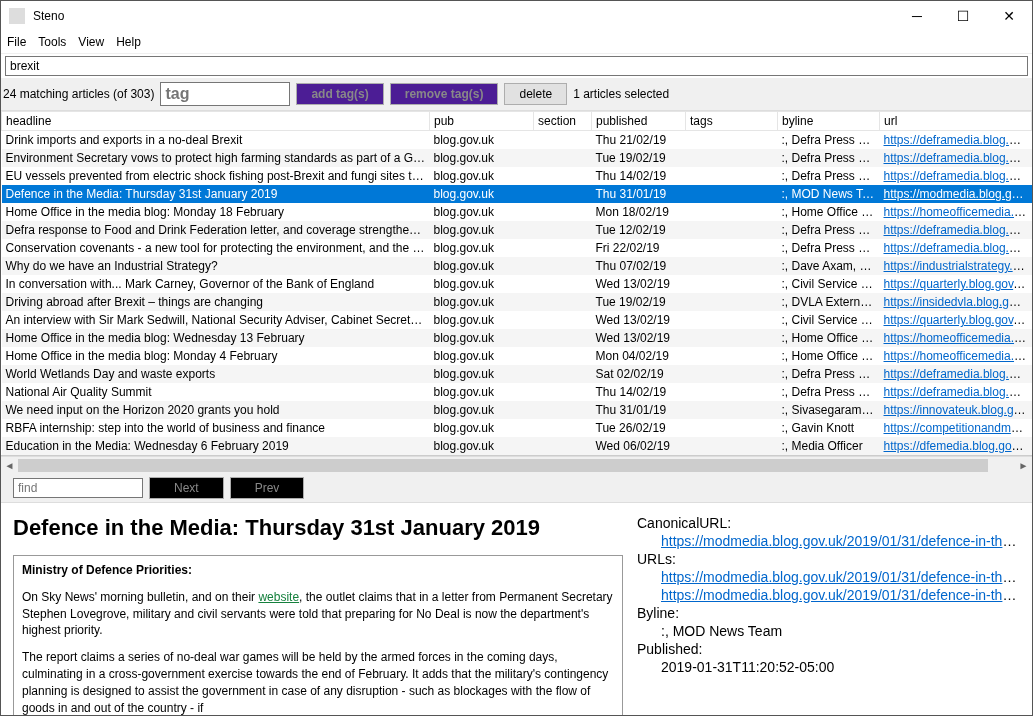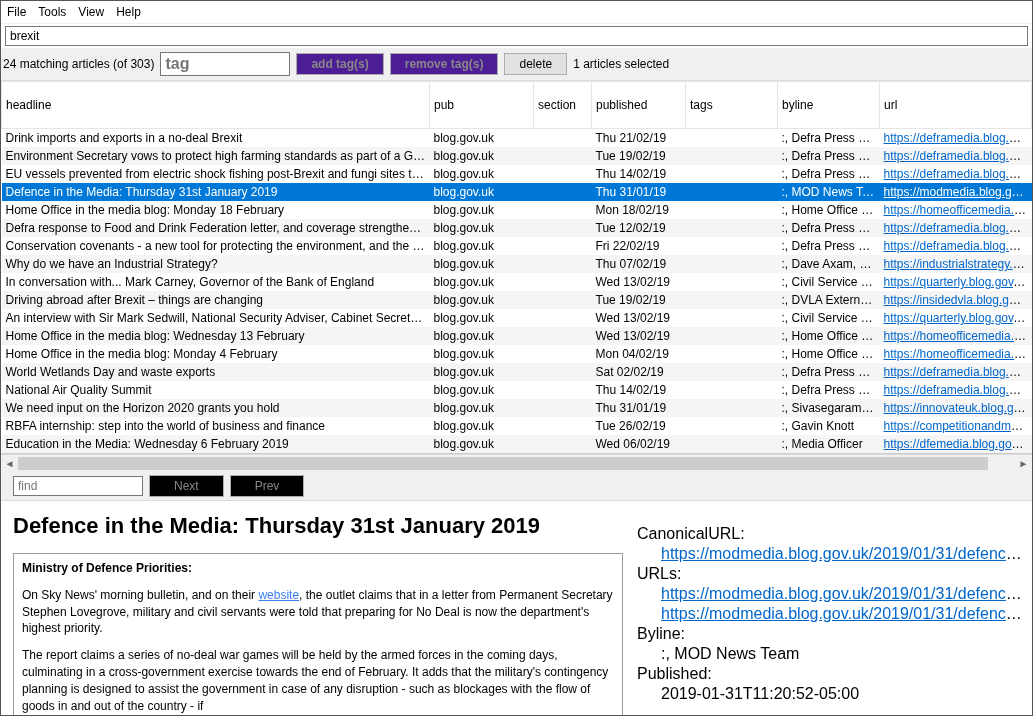--- a/index.html
+++ b/index.html
@@ -12,51 +12,60 @@
   .menubar{height:22px;display:flex;align-items:center;padding:0 6px;gap:12px;border-bottom:1px solid #f0f0f0;}
   .menubar span{font-size:12px;}
   .search-row{padding:2px 4px;}
   .search-row input{width:100%;box-sizing:border-box;border:1px solid #767676;padding:2px 4px;font-family:inherit;font-size:12px;}
   .toolbar{display:flex;align-items:center;gap:6px;padding:4px 2px;background:#f0f0f0;border-bottom:1px solid #ddd;}
   .toolbar input{border:1px solid #767676;padding:2px 4px;font-family:inherit;font-size:16px;width:120px;font-weight:bold;}
   .toolbar button{border:1px solid #adadad;background:#e1e1e1;padding:3px 14px;font-family:inherit;font-size:12px;}
   .toolbar .disabled-btn{color:#888;background:#4c1d95;font-weight:bold;}
   .table-wrap{flex:0 0 auto;overflow:hidden;border-bottom:1px solid #ccc;}
   table{width:100%;border-collapse:collapse;table-layout:fixed;}
-  th{background:#fff;border:1px solid #e5e5e5;text-align:left;padding:16px 4px;font-weight:normal;font-size:12px;white-space:nowrap;overflow:hidden;}
+  th{background:#fff;border:1px solid #e5e5e5;text-align:left;padding:2px 4px;font-weight:normal;font-size:12px;white-space:nowrap;overflow:hidden;}
   td{padding:2px 4px;font-size:12px;white-space:nowrap;overflow:hidden;text-overflow:ellipsis;}
   tbody tr:nth-child(even){background:#f5f5f5;}
   tbody tr:nth-child(odd){background:#fff;}
   tbody tr.selected{background:#0078d7;color:#fff;}
   tbody tr.selected a{color:#fff;}
   td.url a{color:#0066cc;text-decoration:underline;}
   .scroll-horiz{height:17px;background:#f0f0f0;border-top:1px solid #ddd;position:relative;}
   .scroll-horiz .thumb{position:absolute;left:2px;top:2px;height:13px;width:970px;background:#cdcdcd;}
   .scroll-horiz .arrow{position:absolute;top:0;width:17px;height:17px;display:flex;align-items:center;justify-content:center;color:#666;font-size:10px;}
   .find-row{display:flex;align-items:center;gap:6px;padding:3px 12px;background:#f0f0f0;border-bottom:1px solid #ddd;}
   .find-row input{border:1px solid #767676;padding:2px 4px;font-family:inherit;font-size:12px;width:120px;}
   .find-row button{border:1px solid #adadad;background:#000000;padding:3px 24px;font-family:inherit;font-size:12px;color:#888;}
   .detail{flex:1;display:flex;overflow:hidden;}
   .detail-left{flex:0 0 610px;padding:8px 12px;overflow:hidden;}
   .detail-left h2{font-family:Verdana,sans-serif;font-size:22px;font-weight:bold;margin:4px 0 14px 0;}
   .article-box{border:1px solid #999;padding:6px 8px;font-size:12px;line-height:1.4;max-height:160px;overflow:hidden;}
   .article-box p{margin:0 0 10px 0;}
   .article-box .bold{font-weight:bold;}
   .article-box .brexit{color:#cc0000;font-weight:bold;}
-  .article-box a{color:#3b82f6;text-decoration:underline;}
-  .detail-right{flex:1;padding:12px 8px 8px 2px;font-size:16px;overflow:hidden;margin-top:12px;}
+  .article-box a{color:#15803d;text-decoration:underline;}
+  .detail-right{flex:1;padding:12px 8px 8px 2px;font-size:14px;overflow:hidden;}
   .meta-row{margin-bottom:2px;white-space:nowrap;overflow:hidden;text-overflow:ellipsis;}
   .meta-row.indent{padding-left:24px;}
   .meta-row a{color:#0066cc;text-decoration:underline;}
 </style>
 </head>
 <body>
 
 <div class="window">
 
+  <div class="titlebar">
+    <div class="app-icon"></div>
+    <div class="title">Steno</div>
+    <div class="win-controls">
+      <div class="win-btn">─</div>
+      <div class="win-btn">☐</div>
+      <div class="win-btn">✕</div>
+    </div>
+  </div>
 
   <div class="menubar">
     <span>File</span>
     <span>Tools</span>
     <span>View</span>
     <span>Help</span>
   </div>
 
   <div class="search-row">
     <input type="text" value="brexit" style="">

